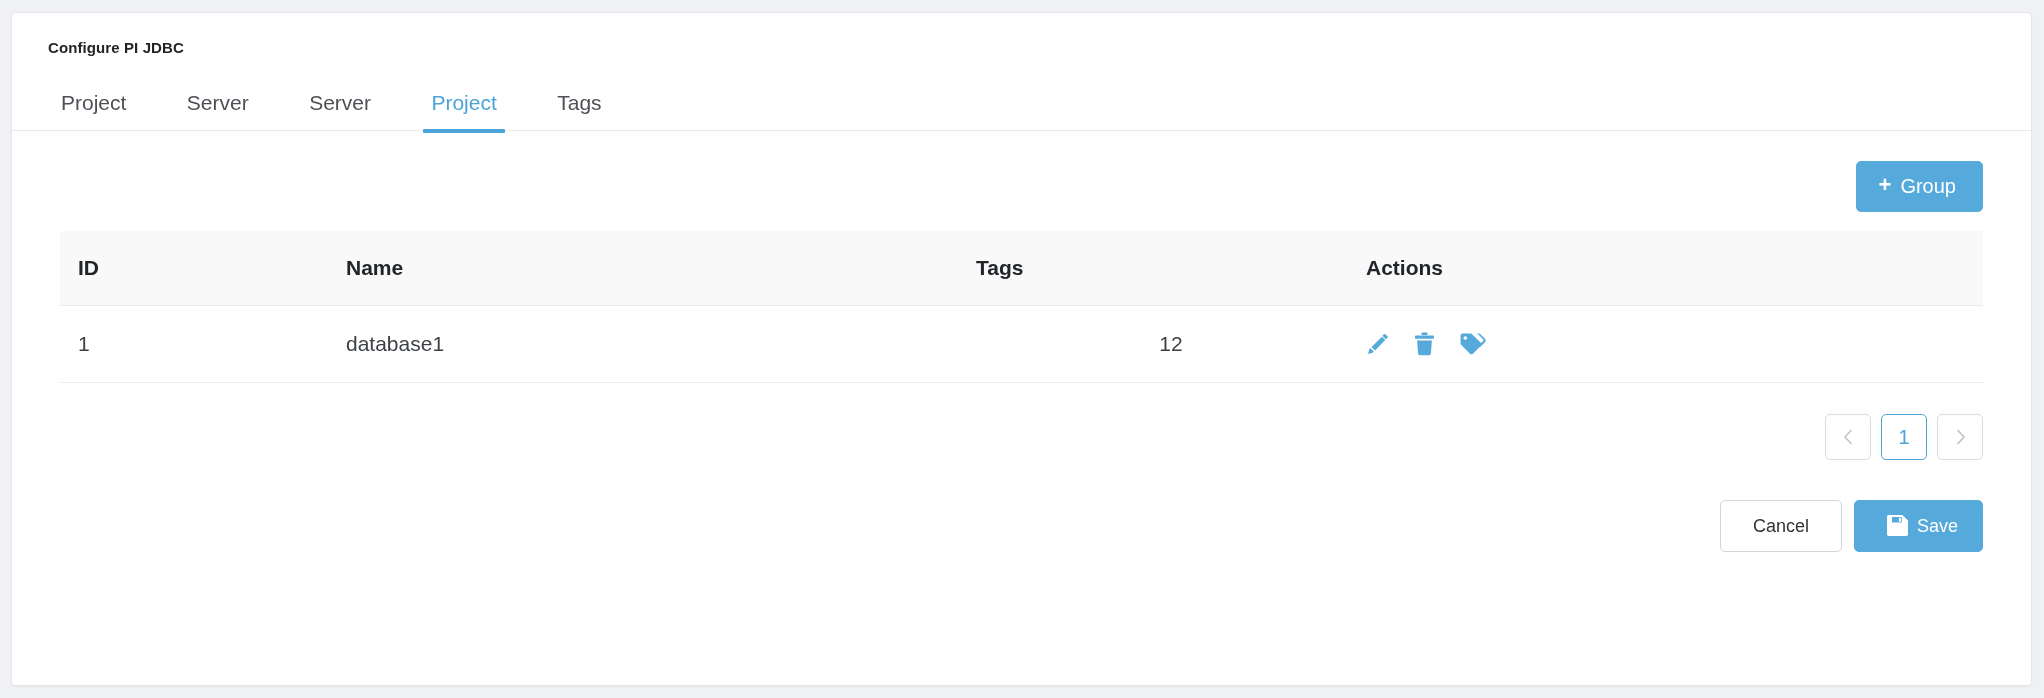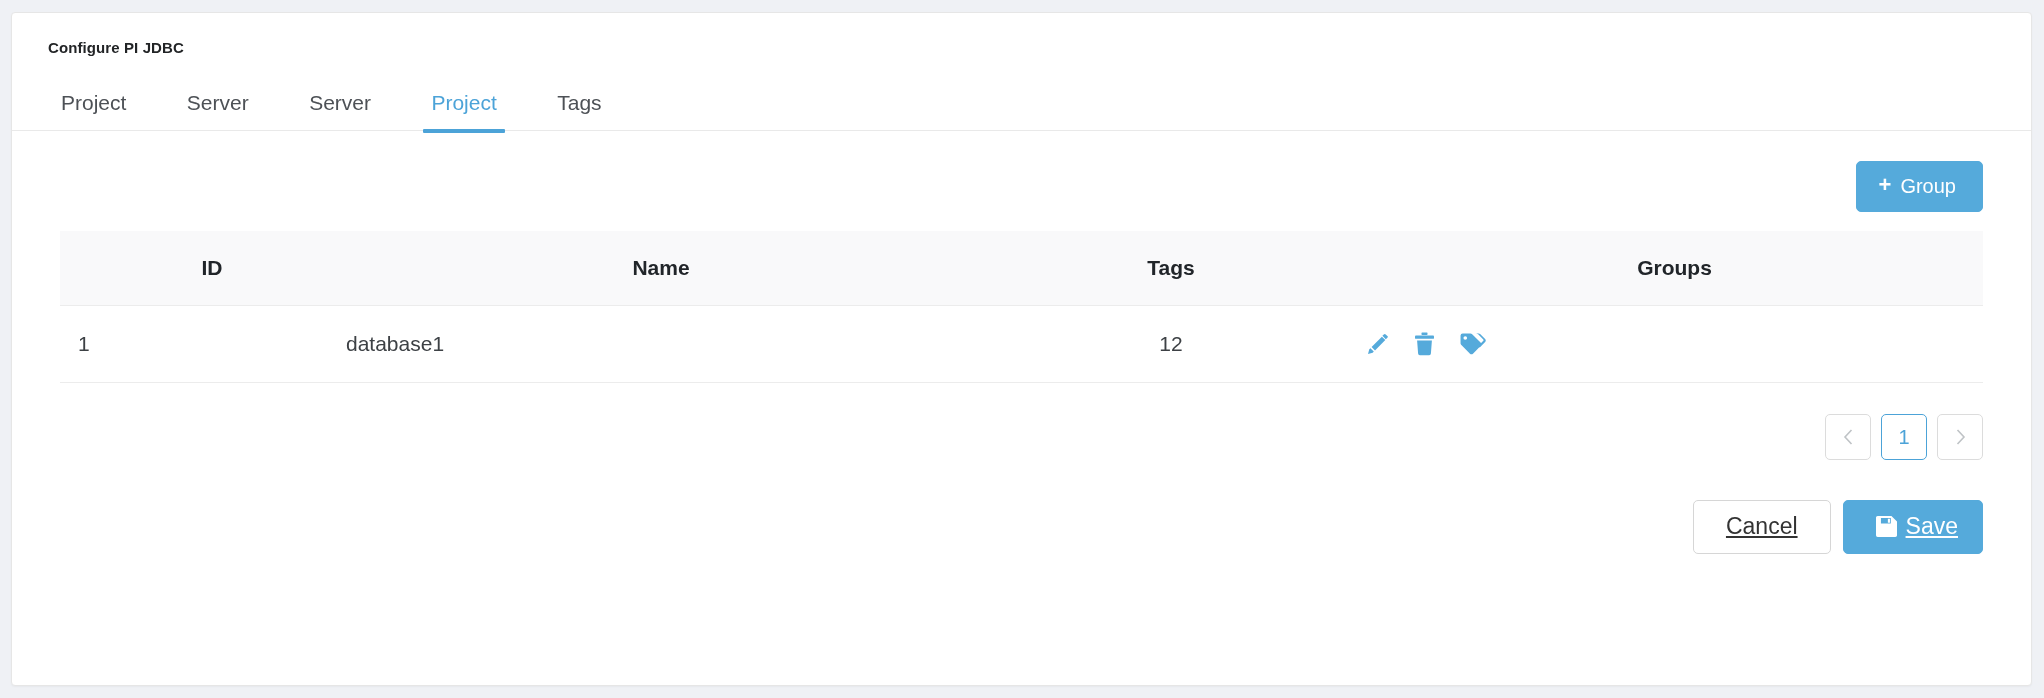--- a/index.html
+++ b/index.html
@@ -124,21 +124,21 @@
   }
 
   
   table.grid {
     width: 100%;
     border-collapse: collapse;
     table-layout: fixed;
   }
   table.grid thead th {
     background: #f9f9fa;
-    text-align: center;
+    text-align: left;
     font-size: 21px;
     font-weight: 700;
     color: #212529;
     padding: 25px 0 25px 0;
     border-bottom: 1px solid #ececec;
   }
   table.grid tbody td {
     font-size: 21px;
     color: #3d4145;
     padding: 25px 0 26px 0;
@@ -199,23 +199,22 @@
 
   
   .footer-row {
     display: flex;
     justify-content: flex-end;
     gap: 12px;
     padding-top: 40px;
   }
   .btn-footer {
     padding: 14px 24px 15px 32px;
-    font-size: 23px;
+    font-size: 18px;
     min-height: 52px;
-    text-decoration: underline;
   }
   .btn-cancel { padding-left: 32px; padding-right: 32px; }
   .save-glyph svg { display: block; }
 </style>
 </head>
 <body>
 
 <div class="card">
 
   <div class="card-head">
@@ -238,21 +237,21 @@
         <span>Group</span>
       </button>
     </div>
 
     <table class="grid">
       <thead>
         <tr>
           <th class="col-id">ID</th>
           <th class="col-name">Name</th>
           <th class="col-tags">Tags</th>
-          <th class="col-act">Groups</th>
+          <th class="col-act">Actions</th>
         </tr>
       </thead>
       <tbody>
         <tr>
           <td class="col-id">1</td>
           <td class="col-name">database1</td>
           <td class="col-tags">12</td>
           <td class="col-act actions-cell">
             <span class="act-icon">
               <svg width="24" height="24" viewBox="0 0 24 24" fill="#55aadb" aria-hidden="true">

